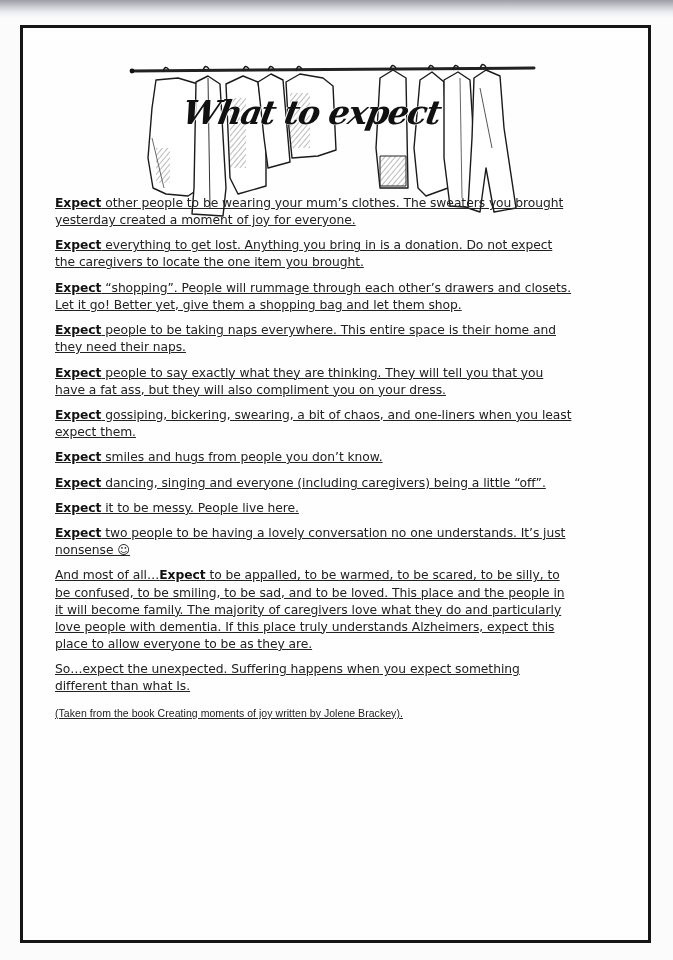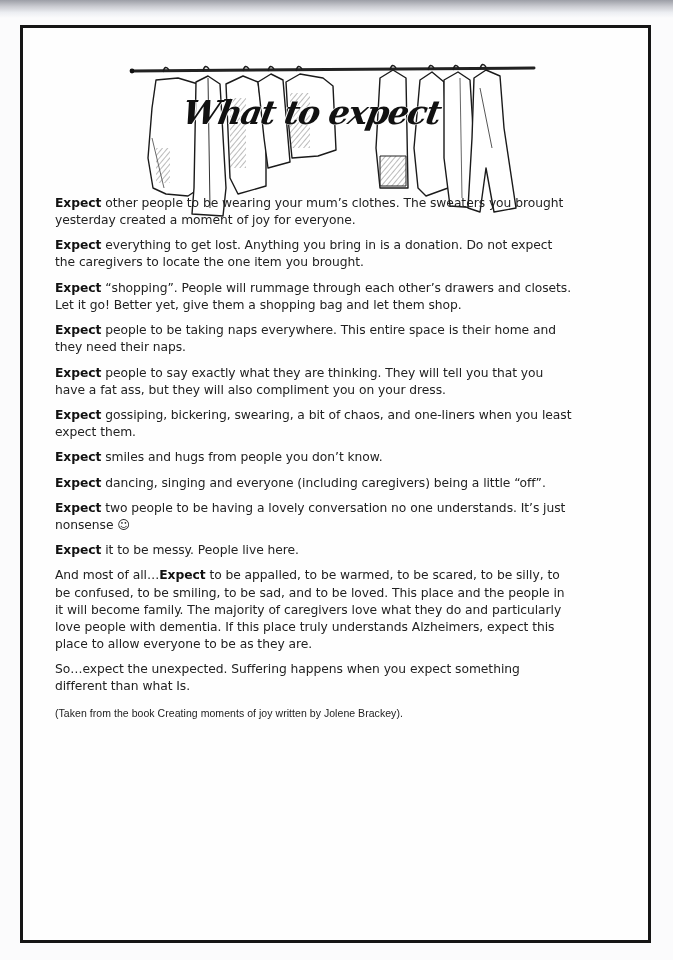--- a/index.html
+++ b/index.html
@@ -60,20 +60,21 @@
     .body-text {
       position: absolute;
       left: 55px;
       top: 195px;
       width: 520px;
       font-family: "DejaVu Sans", sans-serif;
       font-size: 12.3px;
       line-height: 17.1px;
       color: #222;
       letter-spacing: -0.05px;
+      text-decoration: underline;
     }
     .para {
       margin: 0 0 8.2px 0;
     }
     .para b {
       font-weight: bold;
       color: #111;
     }
     .citation {
       font-family: "Liberation Sans", sans-serif;
@@ -149,18 +150,18 @@
 
 <div class="body-text">
   <p class="para"><b>Expect</b><span> other people to be wearing your mum’s clothes. The sweaters you brought yesterday created a moment of joy for everyone.</span></p>
   <p class="para"><b>Expect</b><span> everything to get lost. Anything you bring in is a donation. Do not expect the caregivers to locate the one item you brought.</span></p>
   <p class="para"><b>Expect</b><span> “shopping”. People will rummage through each other’s drawers and closets. Let it go! Better yet, give them a shopping bag and let them shop.</span></p>
   <p class="para"><b>Expect</b><span> people to be taking naps everywhere. This entire space is their home and they need their naps.</span></p>
   <p class="para"><b>Expect</b><span> people to say exactly what they are thinking. They will tell you that you have a fat ass, but they will also compliment you on your dress.</span></p>
   <p class="para"><b>Expect</b><span> gossiping, bickering, swearing, a bit of chaos, and one-liners when you least expect them.</span></p>
   <p class="para"><b>Expect</b><span> smiles and hugs from people you don’t know.</span></p>
   <p class="para"><b>Expect</b><span> dancing, singing and everyone (including caregivers) being a little “off”.</span></p>
+  <p class="para"><b>Expect</b><span> it to be messy. People live here.</span></p>
   <p class="para"><b>Expect</b><span> two people to be having a lovely conversation no one understands. It’s just nonsense ☺</span></p>
-  <p class="para"><b>Expect</b><span> it to be messy. People live here.</span></p>
   <p class="para"><span>And most of all…</span><b>Expect</b><span> to be appalled, to be warmed, to be scared, to be silly, to be confused, to be smiling, to be sad, and to be loved. This place and the people in it will become family. The majority of caregivers love what they do and particularly love people with dementia. If this place truly understands Alzheimers, expect this place to allow everyone to be as they are.</span></p>
   <p class="para">So…expect the unexpected. Suffering happens when you expect something different than what Is.</p>
   <p class="citation">(Taken from the book Creating moments of joy written by Jolene Brackey).</p>
 </div>
 
 </body></html>

